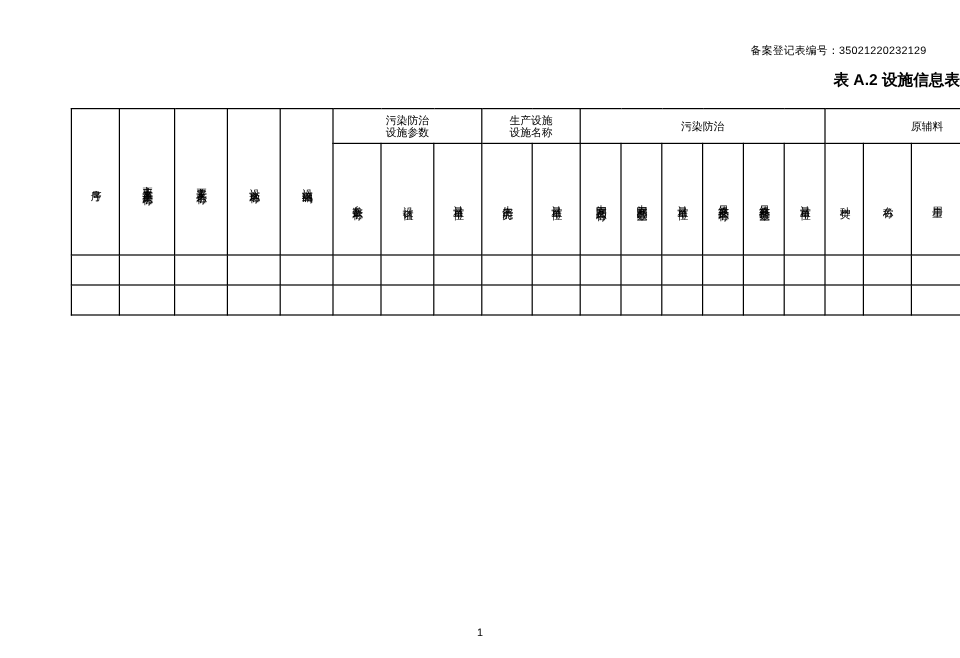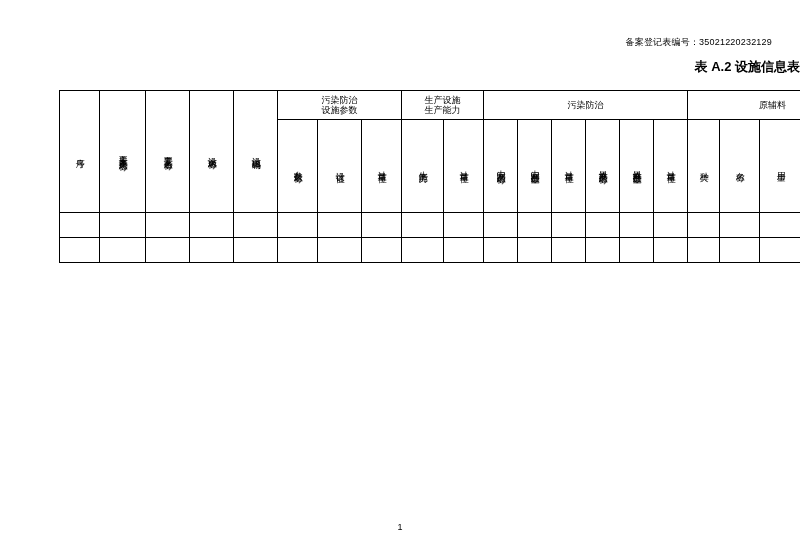--- a/index.html
+++ b/index.html
@@ -162,21 +162,21 @@
                 <span class="vert">设施编码</span>
               </div>
         </td>
 
         <td class="grp" colspan="3">
           <div style="white-space:pre-line;">污染防治
 设施参数</div>
         </td>
         <td class="grp" colspan="2">
           <div style="white-space:pre-line;">生产设施
-生产能力</div>
+设施名称</div>
         </td>
         <td class="grp" colspan="6">
           <div>污染防治</div>
         </td>
         <td class="grp" colspan="4">
           <div>原辅料</div>
         </td>
       </tr>
 
       <tr>

